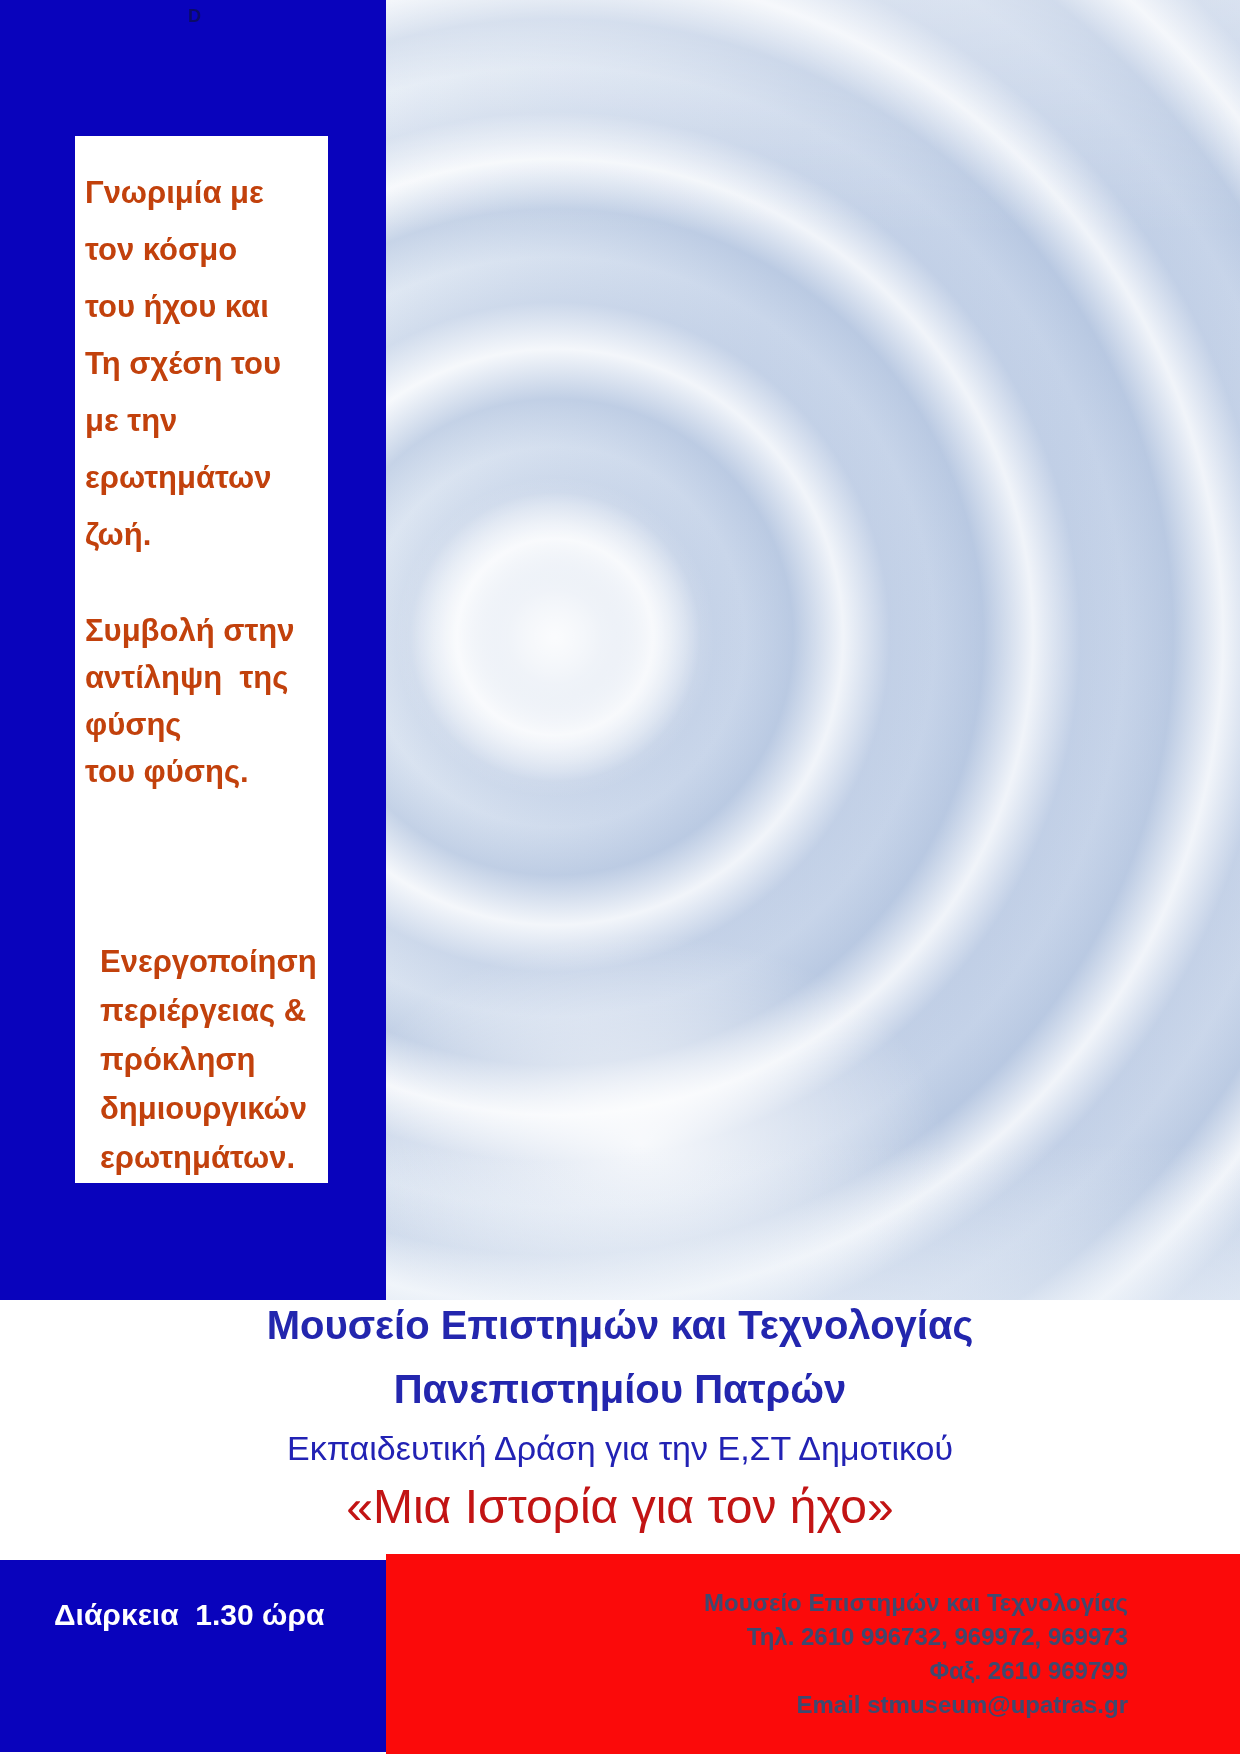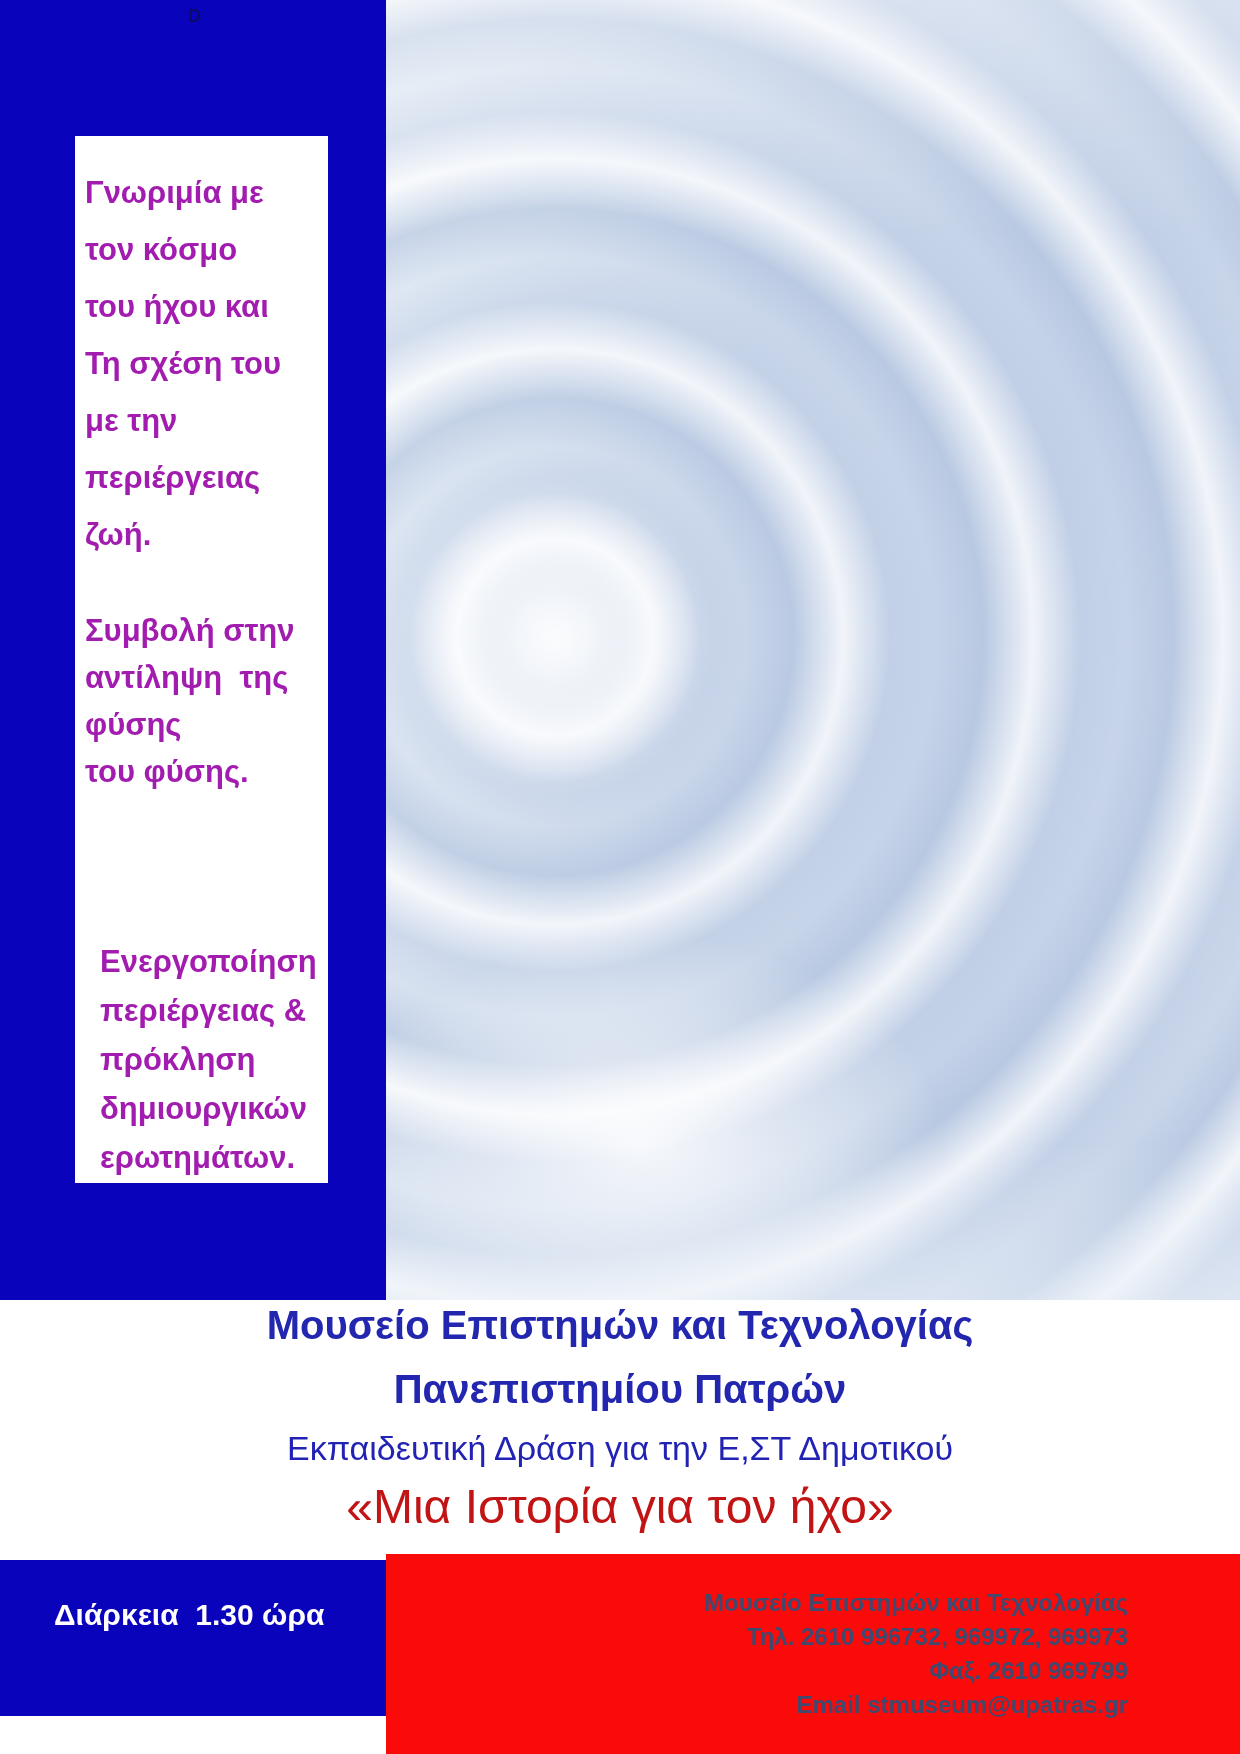--- a/index.html
+++ b/index.html
@@ -14,21 +14,21 @@
   }
   .stray-char{
     position:absolute;left:188px;top:6px;
     font-size:18px;font-weight:600;color:#0b0b66;
   }
   .white-panel{
     position:absolute;left:75px;top:136px;width:253px;height:1047px;
     background:#ffffff;box-sizing:border-box;padding:28px 6px 0 10px;
   }
   .white-panel .line{
-    font-size:31px;font-weight:bold;color:#a21caf;white-space:pre-wrap;
+    font-size:31px;font-weight:bold;color:#c2410c;white-space:pre-wrap;
   }
   .para.p1 .line{line-height:57px;}
   .para.p2{margin-top:44px;}
   .para.p2 .line{line-height:47px;}
   .para.p3{margin-top:142px;}
   .para.p3 .line{line-height:49px;margin-left:15px;}
   
   .ripple{
     position:absolute;left:386px;top:0;width:854px;height:1300px;
     background:
@@ -57,21 +57,21 @@
   .org2{margin-top:14px;}
   .subtitle{
     margin-top:18px;font-size:34px;font-weight:normal;color:#2222B4;line-height:32px;
   }
   .event-title{
     margin-top:16px;font-size:48px;font-weight:normal;color:#C21414;line-height:54px;
   }
   
   .footer{position:absolute;left:0;top:1554px;width:1240px;height:200px;background:#ffffff;}
   .footer-blue{
-    position:absolute;left:0;top:6px;width:386px;height:156px;background:#0903BC;
+    position:absolute;left:0;top:6px;width:386px;height:192px;background:#0903BC;
   }
   .duration{
     margin:38px 0 0 54px;font-size:30px;font-weight:bold;color:#FFFFFF;white-space:pre-wrap;
   }
   .footer-red{
     position:absolute;left:386px;top:0;width:854px;height:200px;background:#FB0A0A;
     box-sizing:border-box;padding:32px 112px 0 0;text-align:right;
   }
   .contact-line{
     font-size:24px;font-weight:bold;color:#3E4A70;line-height:34px;white-space:pre-wrap;
@@ -85,21 +85,21 @@
   <div class="blue-band">
     <div class="stray-char">D</div>
 
     <div class="white-panel">
       <div class="para p1">
         <div class="line">Γνωριμία με</div>
         <div class="line">τον κόσμο</div>
         <div class="line">του ήχου και</div>
         <div class="line">Τη σχέση του</div>
         <div class="line">με την</div>
-        <div class="line">περιέργειας</div>
+        <div class="line">ερωτημάτων</div>
         <div class="line">ζωή.</div>
       </div>
       <div class="para p2">
         <div class="line">Συμβολή στην</div>
         <div class="line">αντίληψη  της</div>
         <div class="line">φύσης</div>
         <div class="line">του φύσης.</div>
       </div>
       <div class="para p3">
         <div class="line">Ενεργοποίηση</div>

